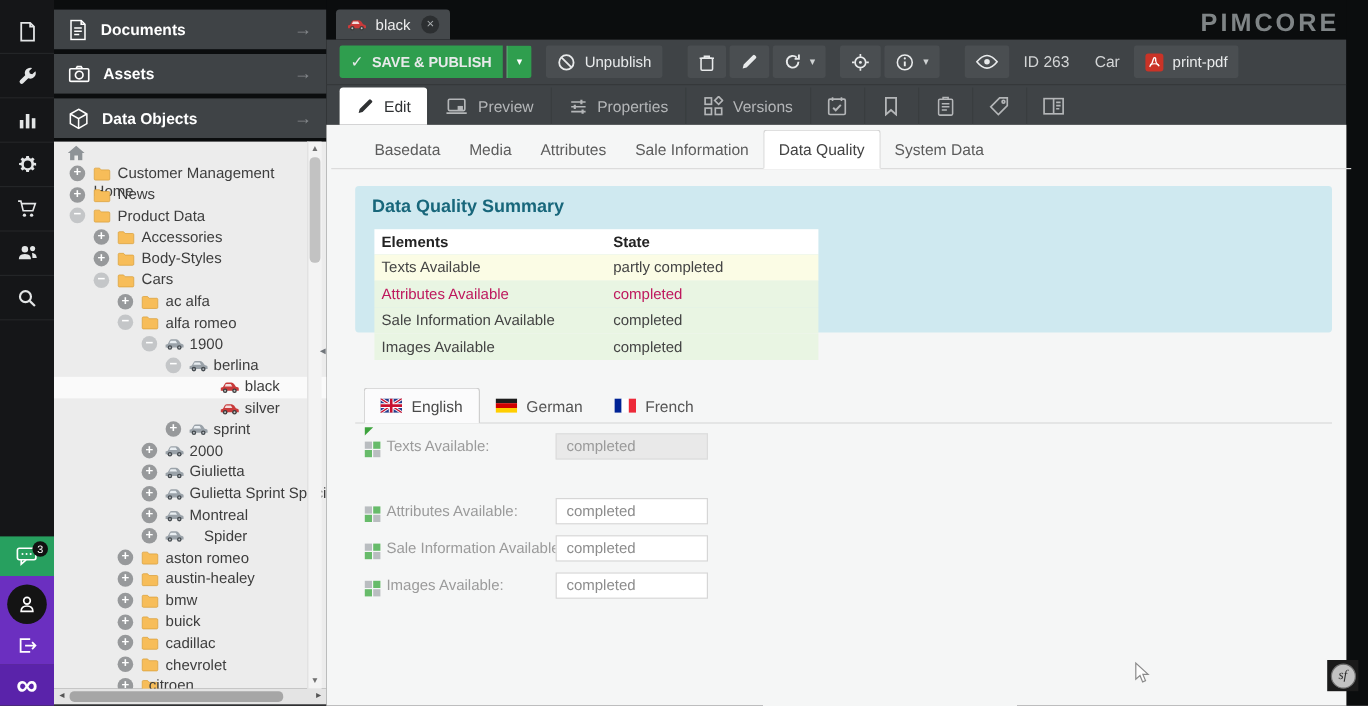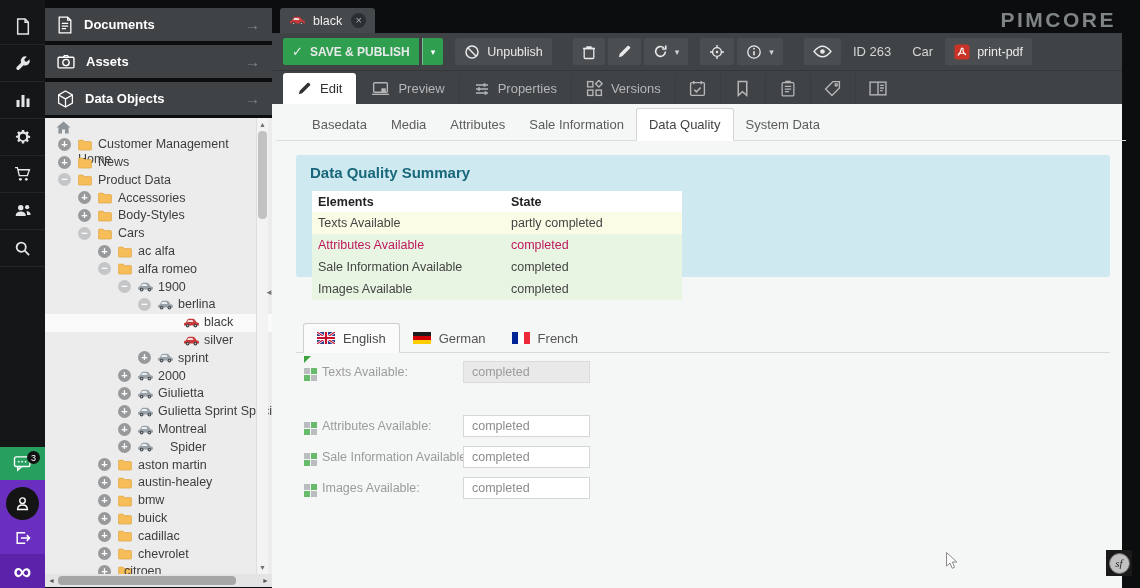--- a/index.html
+++ b/index.html
@@ -443,21 +443,21 @@
         </span>
         <span class="tlabel" style="left: 113px; margin-left: 12px;">Spider</span>
       </div>
       <div class="trow">
         <span class="expander plus" style="left: 53px;">+</span>
         <span class="ticon" style="left: 72px;">
           <svg xmlns="http://www.w3.org/2000/svg" width="16" height="12" viewBox="0 0 16 13">
             <path d="M1 2.2 Q1 1.2 2 1.2 L5.8 1.2 7.2 2.8 14 2.8 Q15 2.8 15 3.8 V11 Q15 12 14 12 H2 Q1 12 1 11 Z" fill="#f7bd59" stroke="#dba23e" stroke-width="0.7"></path>
           </svg>
         </span>
-        <span class="tlabel" style="left: 93px;">aston martin</span>
+        <span class="tlabel" style="left: 93px;">aston romeo</span>
       </div>
       <div class="trow">
         <span class="expander plus" style="left: 53px;">+</span>
         <span class="ticon" style="left: 72px;">
           <svg xmlns="http://www.w3.org/2000/svg" width="16" height="12" viewBox="0 0 16 13">
             <path d="M1 2.2 Q1 1.2 2 1.2 L5.8 1.2 7.2 2.8 14 2.8 Q15 2.8 15 3.8 V11 Q15 12 14 12 H2 Q1 12 1 11 Z" fill="#f7bd59" stroke="#dba23e" stroke-width="0.7"></path>
           </svg>
         </span>
         <span class="tlabel" style="left: 93px;">austin-healey</span>
       </div>

